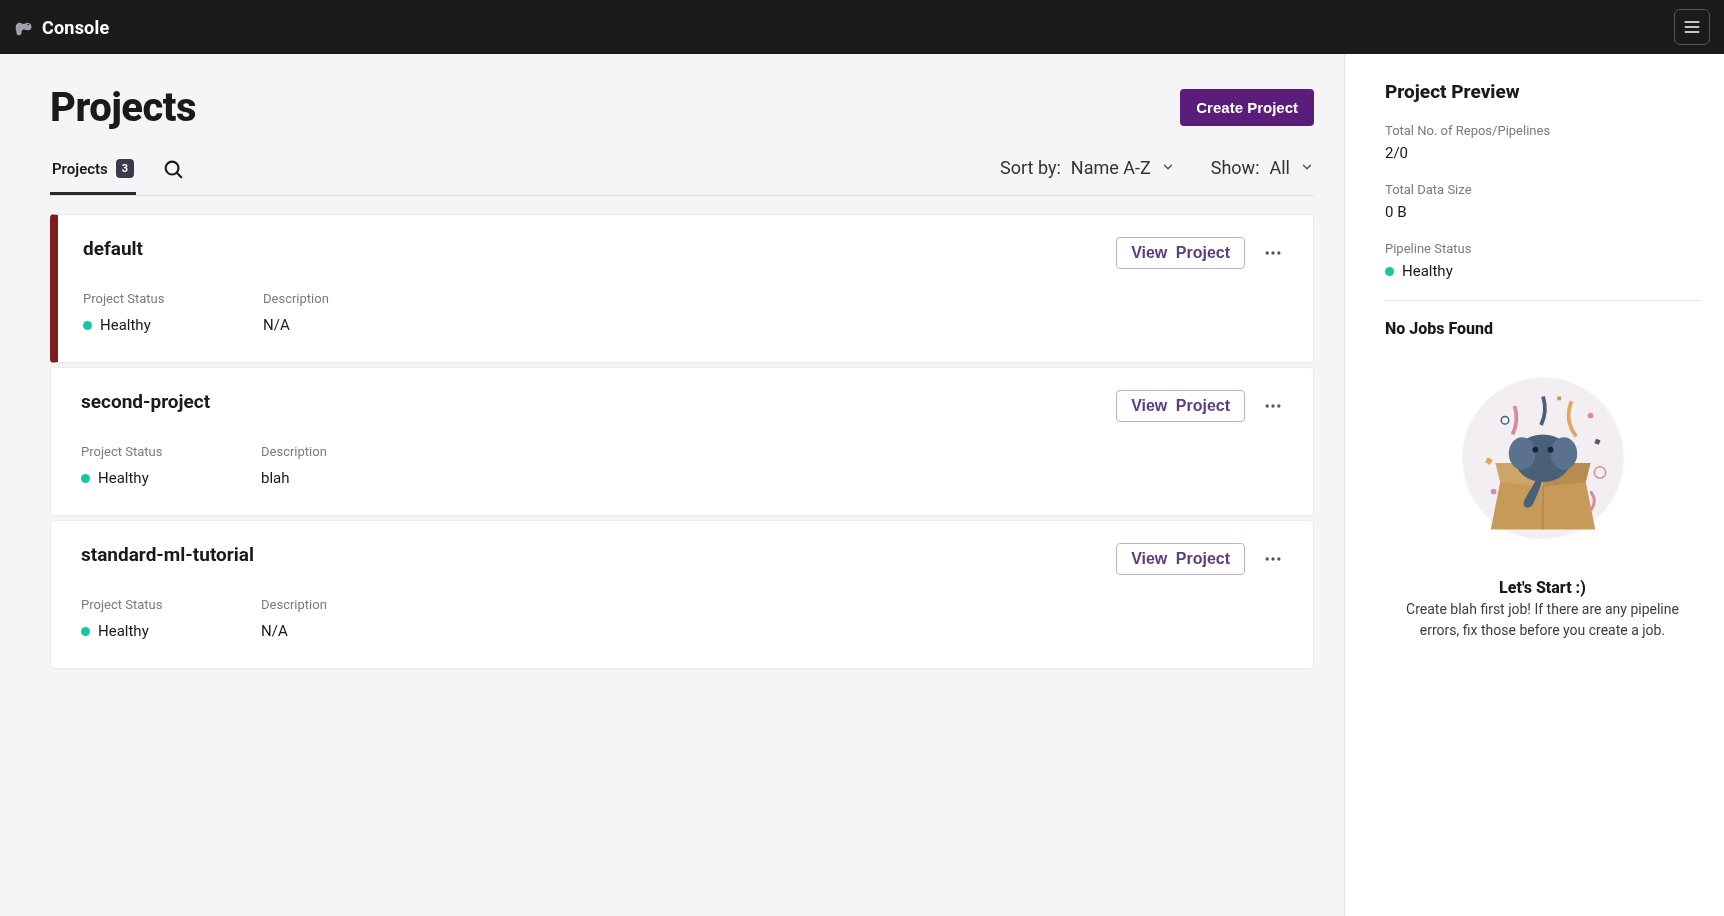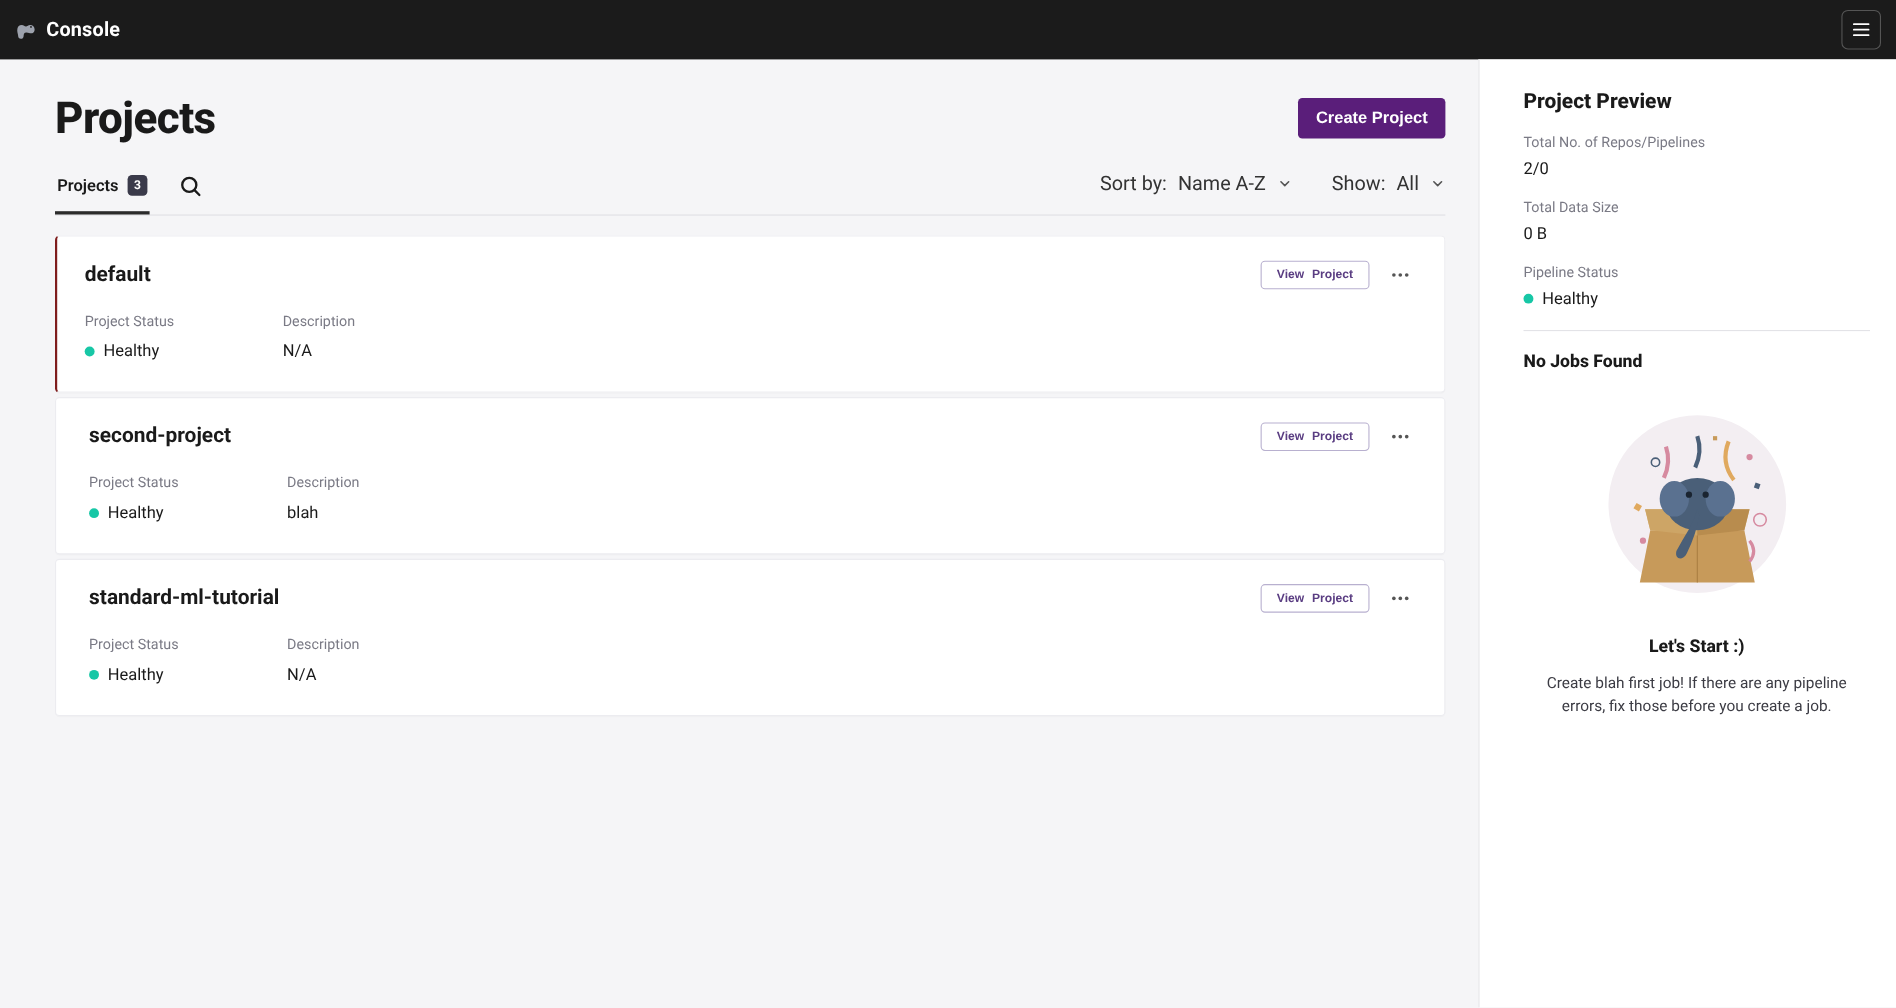--- a/index.html
+++ b/index.html
@@ -163,21 +163,21 @@
   .project-card {
     background: #fff;
     border: 1px solid #ececf0;
     border-radius: 4px;
     padding: 22px 30px 28px 30px;
     position: relative;
     box-shadow: 0 1px 0 rgba(0,0,0,0.02);
     margin-bottom: 2px;
   }
   .project-card.selected {
-    border-left: 2px solid #7f1d1d;
+    border-left: 8px solid #7f1d1d;
     padding-left: 25px;
   }
   .card-top {
     display: flex;
     align-items: flex-start;
     justify-content: space-between;
   }
   .project-name {
     font-size: 19px;
     font-weight: 700;
@@ -186,21 +186,21 @@
     display: flex;
     align-items: center;
     gap: 18px;
   }
   .view-btn {
     background: #fff;
     border: 1px solid #b8b0cf;
     color: #5a3d82;
     border-radius: 4px;
     padding: 6px 14px;
-    font-size: 11px;
+    font-size: 16px;
     font-weight: 600;
     cursor: pointer;
     word-spacing: 4px;
   }
   .more-btn {
     background: none;
     border: none;
     cursor: pointer;
     color: #555;
     display: inline-flex;
@@ -264,21 +264,21 @@
   }
   .empty-illustration {
     display: flex;
     justify-content: center;
     margin: 30px 0 20px 0;
   }
   .empty-title {
     text-align: center;
     font-size: 16px;
     font-weight: 800;
-    margin-bottom: 14px;
+    margin-bottom: 2px;
   }
   .empty-desc {
     text-align: center;
     font-size: 14px;
     color: #3c3c44;
     line-height: 1.5;
     padding: 0 10px;
   }
 </style>
 </head>

